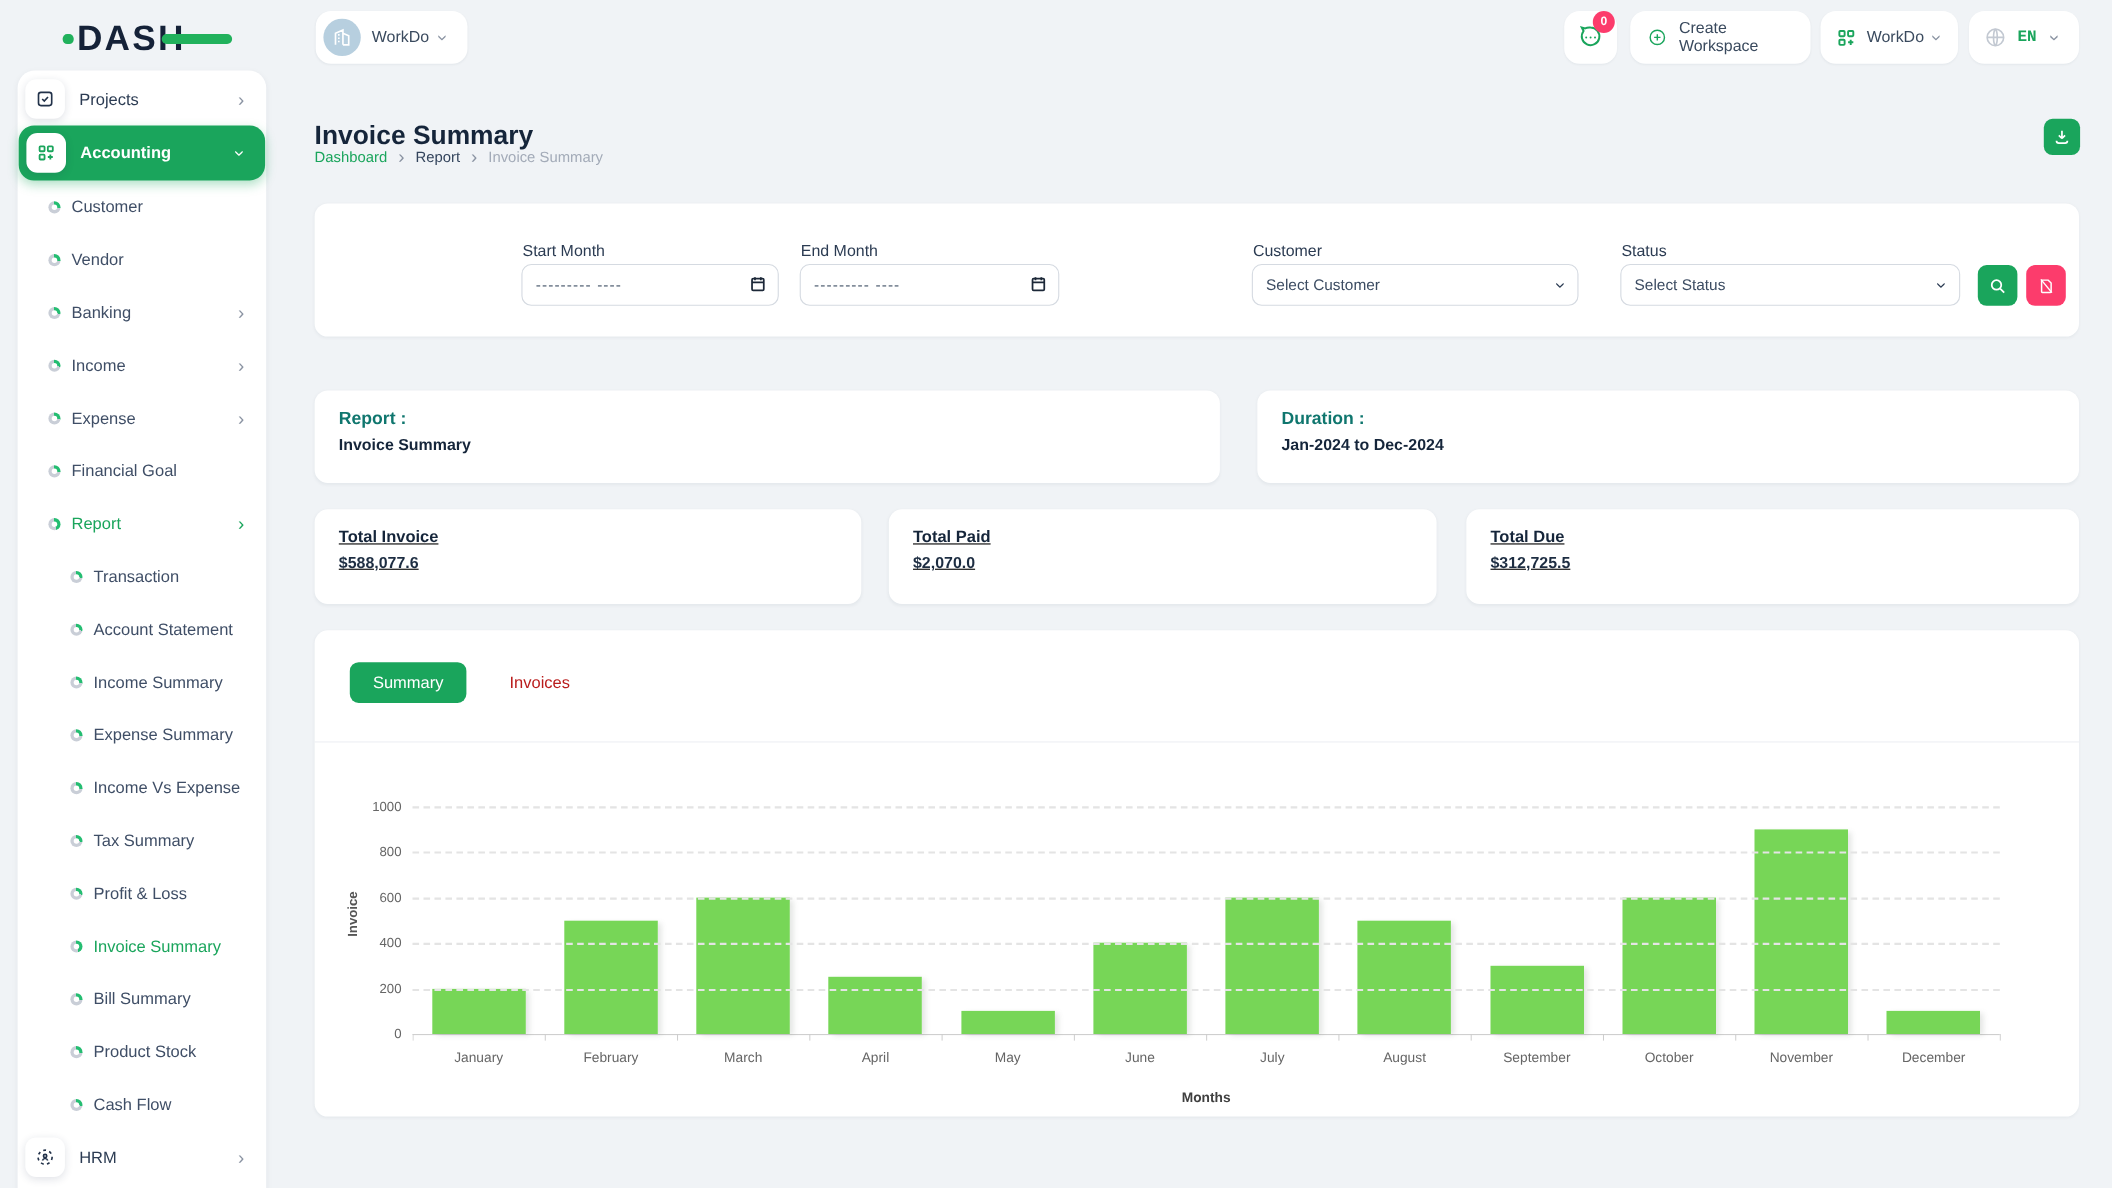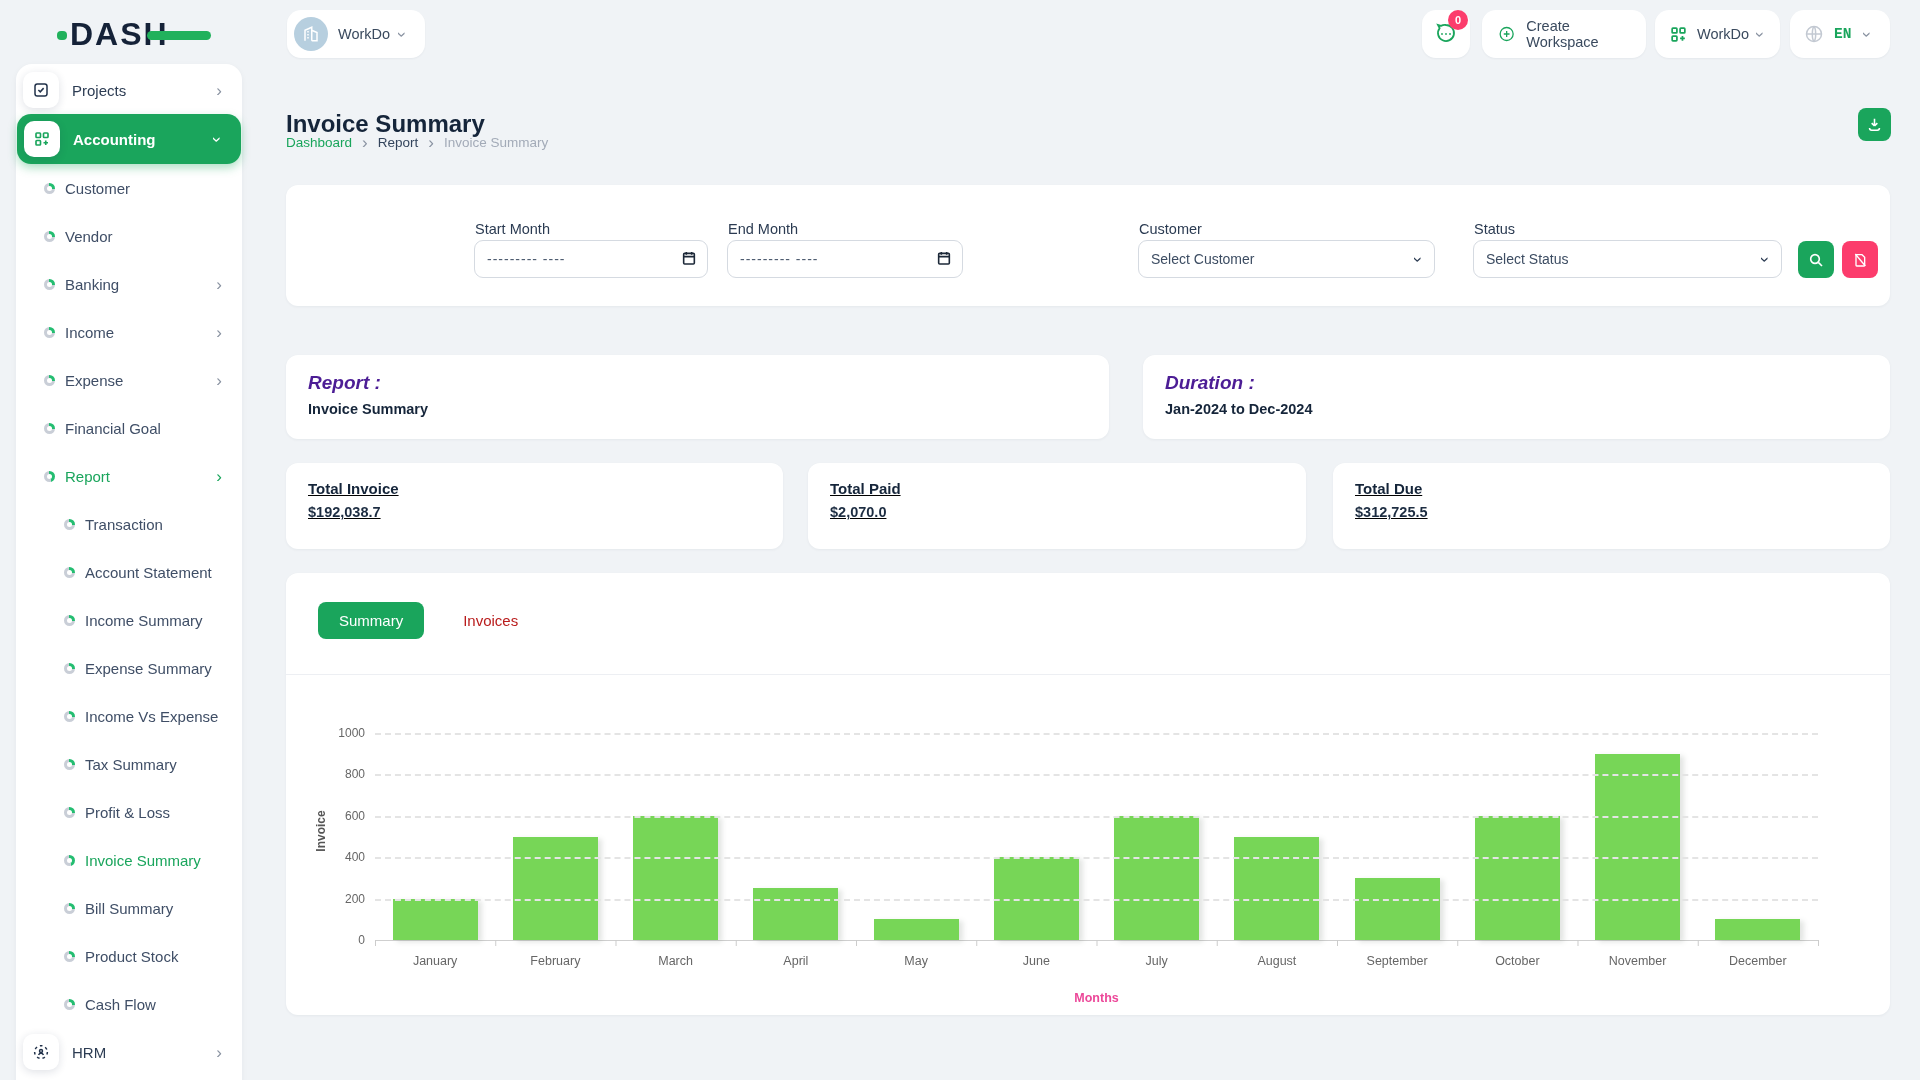--- a/index.html
+++ b/index.html
@@ -53,21 +53,21 @@
   .f-label{position:absolute;top:36px;left:1px;font-size:14.5px;color:#2b3b52;}
   .f-input,.f-select{position:absolute;top:55px;left:0;width:100%;height:38px;border:1px solid #d5dae1;border-radius:9px;background:#fff;font-size:14px;color:#3c4c62;padding:0 34px 0 12px;box-sizing:border-box;font-family:"Liberation Sans",sans-serif;appearance:none;-webkit-appearance:none;outline:none;}
   .f-input::placeholder{color:#3c4c62;opacity:.9;letter-spacing:1px;}
   .cal-icon{position:absolute;right:11px;top:65px;color:#1c2838;pointer-events:none;}
   .sel-chev{position:absolute;right:13px;top:66px;color:#2b3b52;pointer-events:none;}
   .btn-search{position:absolute;left:1512px;top:56px;width:36px;height:37px;background:#1aa55c;}
   .btn-reset{position:absolute;left:1556px;top:56px;width:36px;height:37px;background:#fc3c6c;}
 
   .report-card{left:286px;top:355px;width:823px;height:84px;padding:17px 22px;}
   .duration-card{left:1143px;top:355px;width:747px;height:84px;padding:17px 22px;}
-  .info-l1{font-size:19px;font-weight:bold;color:#4c1d95;font-style:italic;}
+  .info-l1{font-size:16px;font-weight:bold;color:#0f766e;}
   .info-l2{font-size:14.5px;font-weight:bold;color:#15253a;margin-top:7px;}
 
   .stat-card{position:absolute;top:463px;height:86px;padding:17px 22px;background:#fff;border-radius:12px;box-shadow:0 1px 3px rgba(20,30,60,.05);box-sizing:border-box;text-decoration:underline;}
   .stat-label{font-size:15px;font-weight:bold;color:#15253a;}
   .stat-value{font-size:14.5px;font-weight:bold;color:#1d2d42;margin-top:7px;}
 
   
   .chart-card{left:286px;top:573px;width:1604px;height:442px;}
   .tabs{position:absolute;left:32px;top:29px;display:flex;align-items:center;gap:18px;}
   .tab{font-size:15px;color:#b91c1c;cursor:pointer;padding:10px 21px;border-radius:8px;}
@@ -77,21 +77,21 @@
   .y-title{position:absolute;left:14px;top:150px;transform:rotate(-90deg);font-size:12px;font-weight:bold;color:#555;}
   .ytick{position:absolute;left:20px;width:59px;text-align:right;font-size:12px;color:#666;}
   .gridline{position:absolute;left:89px;width:1443px;border-top:2px dashed #e4e4e4;height:0;}
   .axis-line{position:absolute;left:89px;top:266px;width:1443px;border-top:1px solid #cfcfcf;}
   .axis-ticks{position:absolute;left:89px;top:266px;width:1444px;height:6px;background-image:linear-gradient(to right,#ccc 1px,transparent 1px);background-size:120.25px 6px;}
   .bars{position:absolute;left:89px;top:59px;width:1443px;height:207px;display:flex;align-items:flex-end;}
   .bar-slot{flex:1;display:flex;justify-content:center;align-items:flex-end;height:100%;}
   .bar{width:85px;background:linear-gradient(180deg,#7cd95c,#74d453);box-shadow:4px 2px 5px rgba(100,110,100,.18);}
   .xlabels{position:absolute;left:89px;top:280px;width:1443px;display:flex;}
   .xlabel{flex:1;text-align:center;font-size:12.5px;color:#666;}
-  .x-title{position:absolute;left:89px;top:317px;width:1443px;text-align:center;font-size:12.5px;font-weight:bold;color:#ec4899;}
+  .x-title{position:absolute;left:89px;top:317px;width:1443px;text-align:center;font-size:12.5px;font-weight:bold;color:#404040;}
 </style>
 </head>
 <body>
 
 <div class="canvas">
 
   <div class="logo">
     <span class="logo-dot"></span>
     <span>DASH</span>
     <span class="logo-dash"></span>
@@ -319,21 +319,21 @@
     <div class="info-l2">Invoice Summary</div>
   </section>
   <section class="card duration-card">
     <div class="info-l1">Duration :</div>
     <div class="info-l2">Jan-2024 to Dec-2024</div>
   </section>
 
   <div id="stats">
       <div class="stat-card" style="left: 286px; width: 497px;">
         <div class="stat-label">Total Invoice</div>
-        <div class="stat-value">$192,038.7</div>
+        <div class="stat-value">$588,077.6</div>
       </div>
       <div class="stat-card" style="left: 808px; width: 498px;">
         <div class="stat-label">Total Paid</div>
         <div class="stat-value">$2,070.0</div>
       </div>
       <div class="stat-card" style="left: 1333px; width: 557px;">
         <div class="stat-label">Total Due</div>
         <div class="stat-value">$312,725.5</div>
       </div>
     </div>

